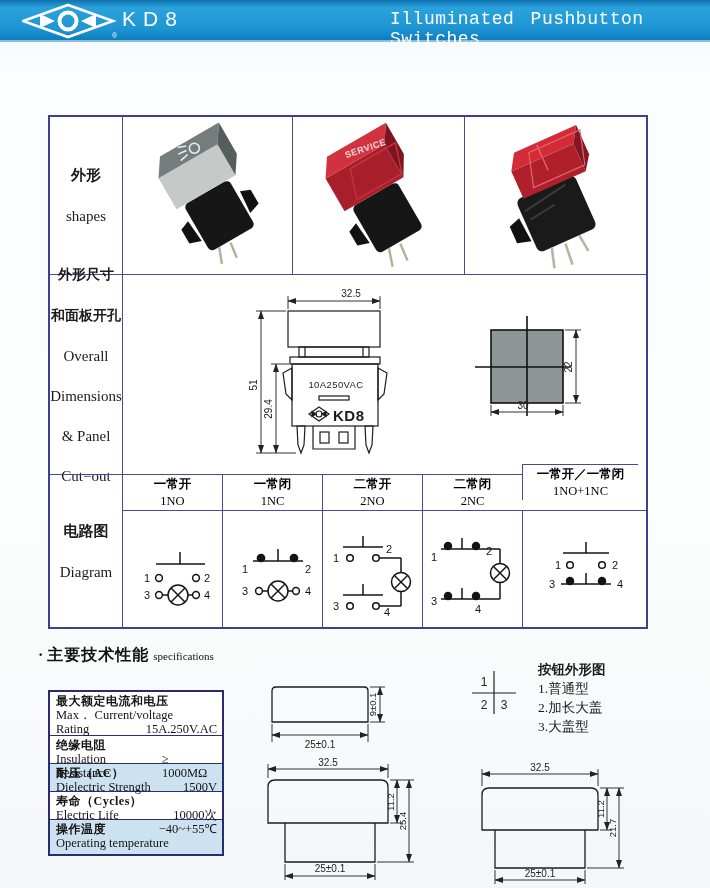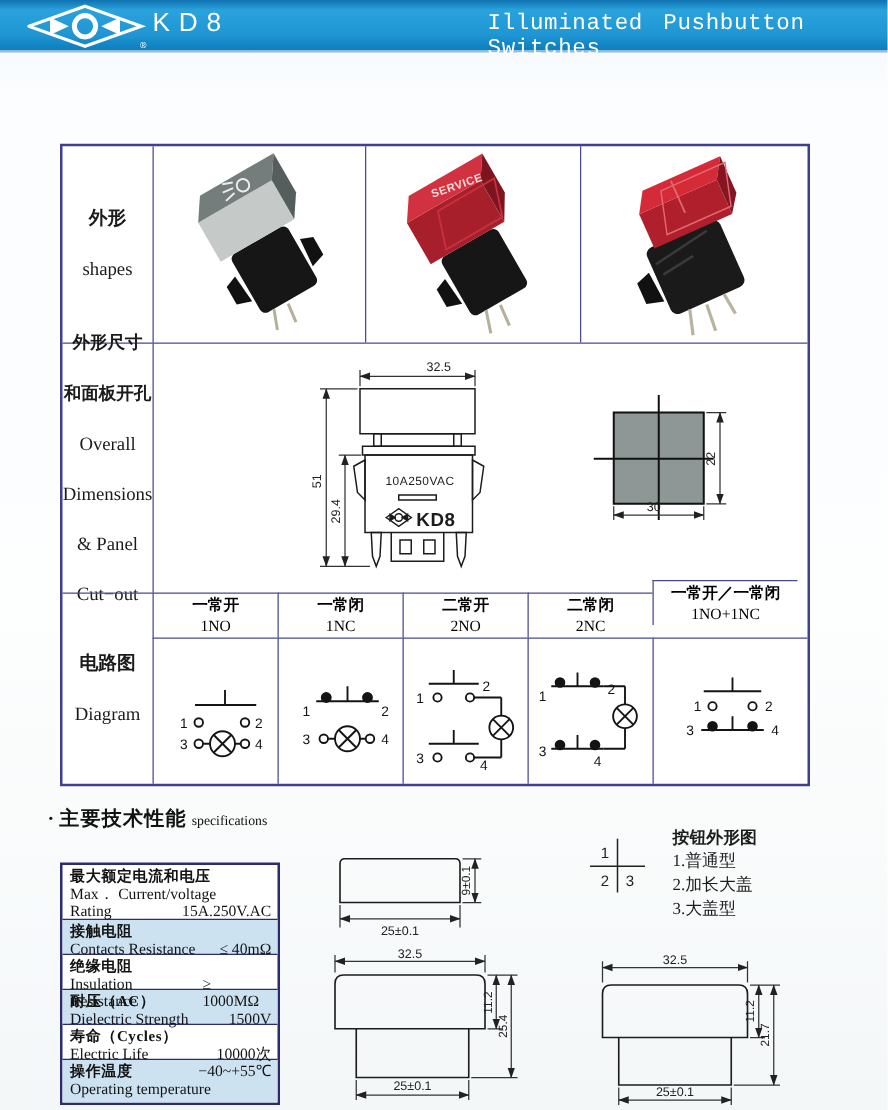--- a/index.html
+++ b/index.html
@@ -379,27 +379,20 @@
   <div class="spec-row" style="height:44px">
     <div class="zh">最大额定电流和电压</div>
     <div class="ln">
         <span>Max． Current/voltage</span>
       </div>
     <div class="ln">
         <span>Rating</span>
       <span>15A.250V.AC</span>
       </div>
   </div>
-  <div class="spec-row blue" style="height:28px">
-    <div class="zh">接触电阻</div>
-    <div class="ln">
-        <span>Contacts Resistance</span>
-      <span>≤ 40mΩ</span>
-      </div>
-  </div>
   <div class="spec-row" style="height:28px">
     <div class="zh">绝缘电阻</div>
     <div class="ln">
         <span>Insulation Resistance</span>
       <span>≥ 1000MΩ</span>
       </div>
   </div>
   <div class="spec-row blue" style="height:28px">
     <div class="zh">耐压（AC）</div>
     <div class="ln">

